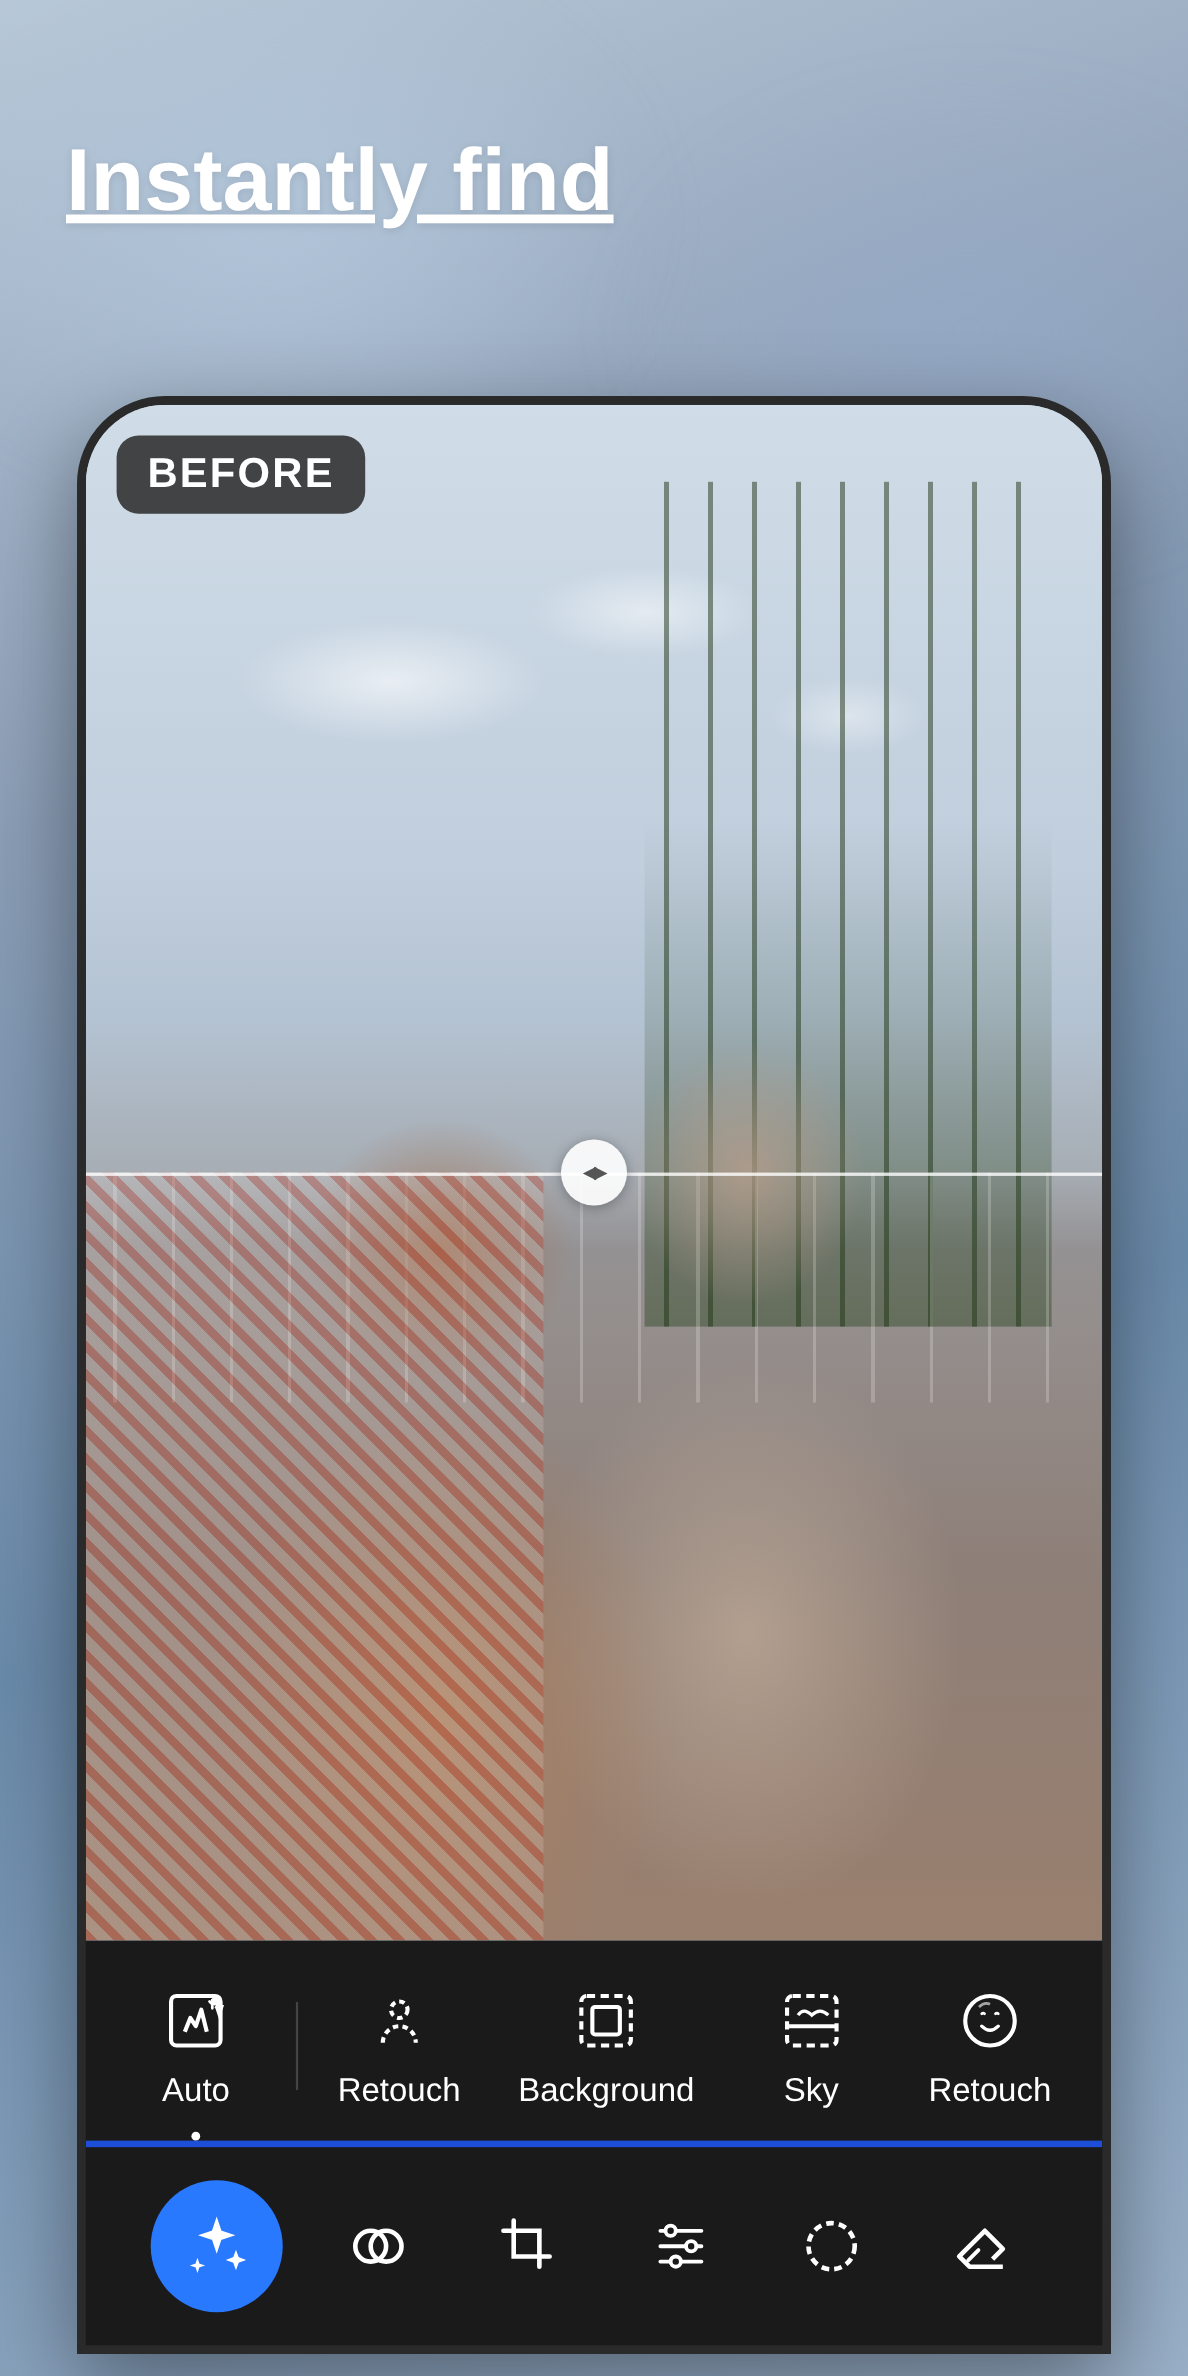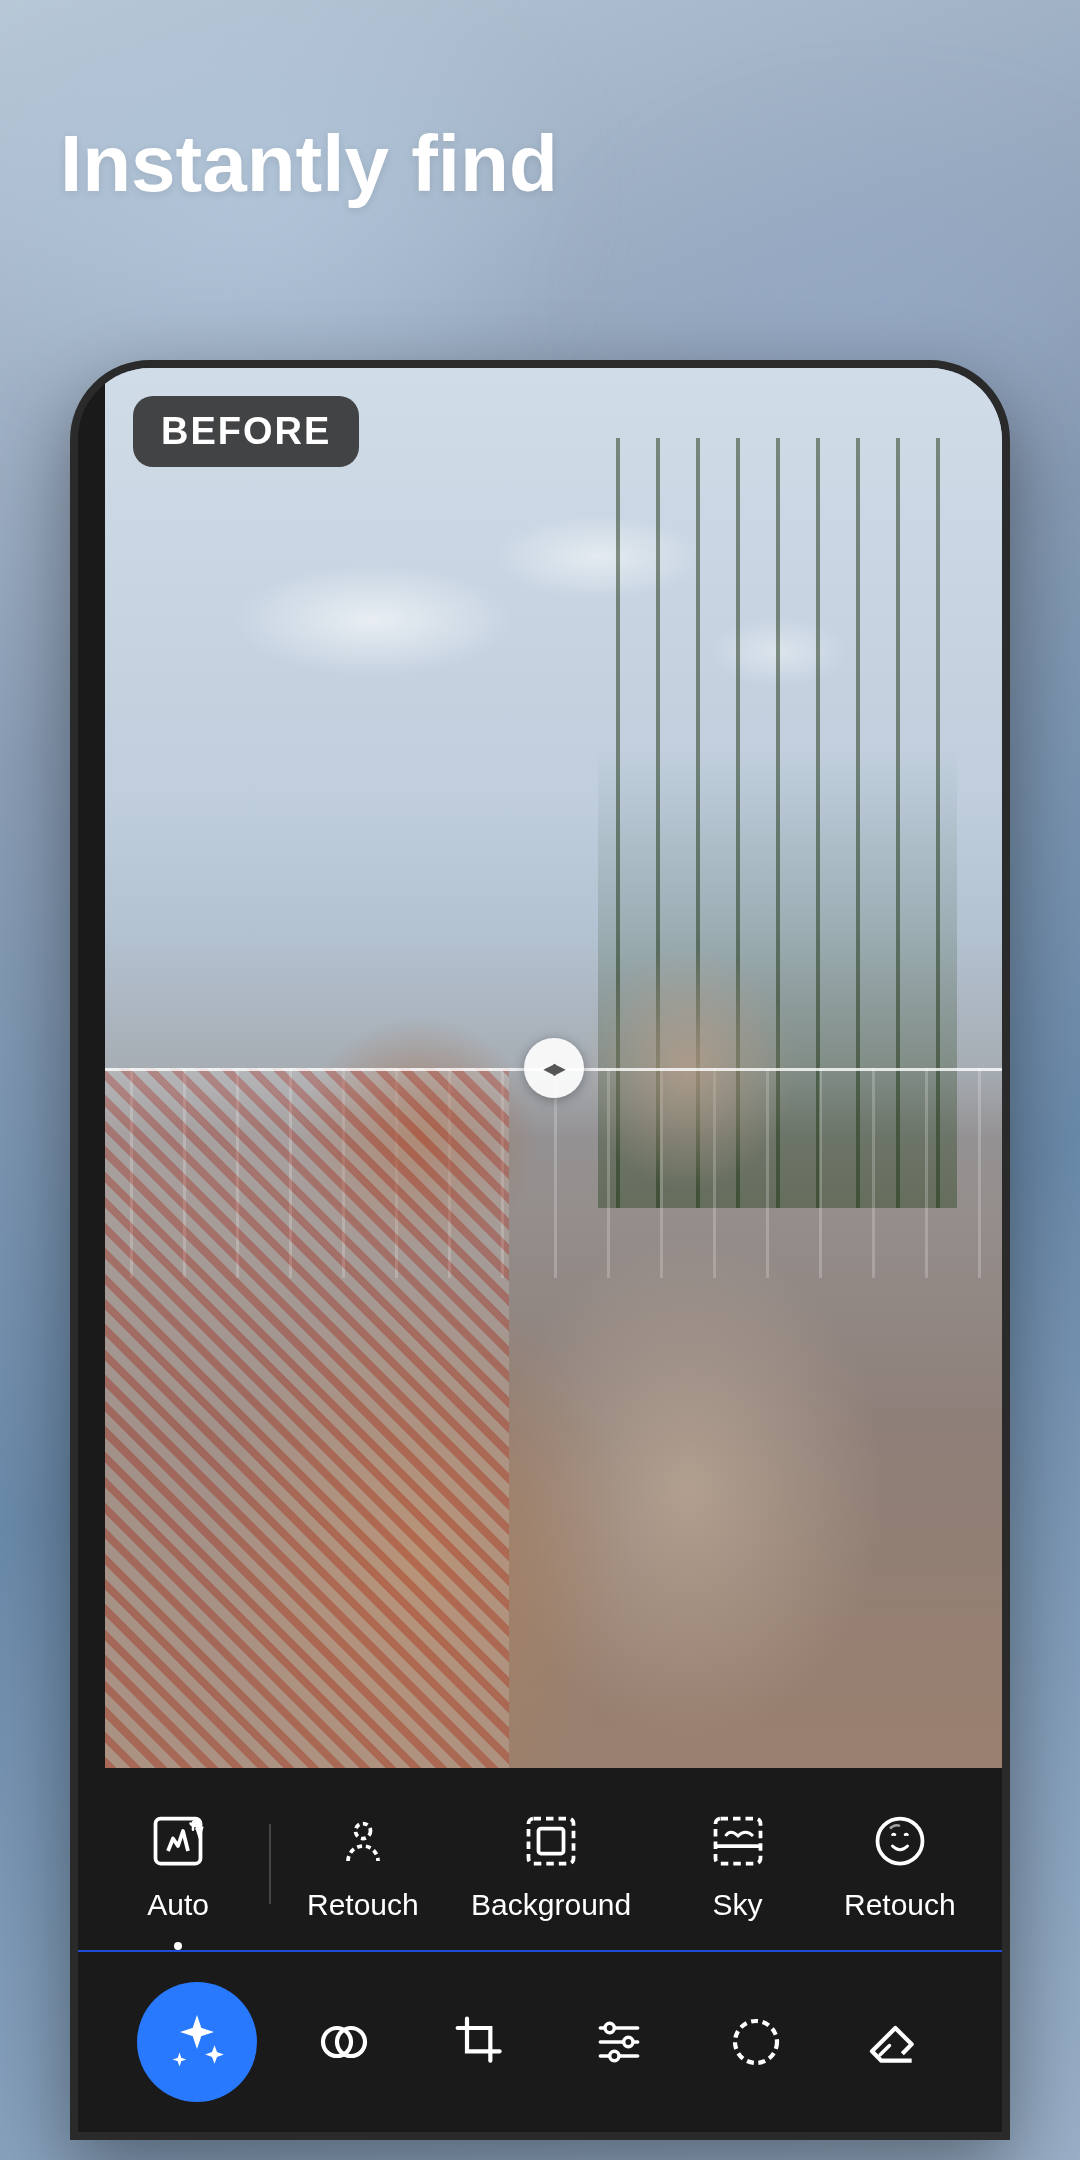--- a/index.html
+++ b/index.html
@@ -56,20 +56,21 @@
       position: absolute;
       top: 120px;
       left: 60px;
       z-index: 10;
       color: #ffffff;
       font-size: 80px;
       font-weight: 900;
       line-height: 1.1;
       text-shadow: 0 2px 8px rgba(0,0,0,0.1);
       max-width: 700px;
+      text-decoration: underline;
     }
 
     
     .phone-container {
       position: absolute;
       top: 360px;
       left: 70px;
       right: 70px;
       bottom: 0;
       z-index: 10;
@@ -330,21 +331,21 @@
       padding: 20px 0 10px;
       display: flex;
       flex-direction: column;
     }
 
     .toolbar-tools {
       display: flex;
       align-items: center;
       justify-content: space-around;
       padding: 10px 20px 20px;
-      border-bottom: 2px solid #1d4ed8;
+      border-bottom: 6px solid #1d4ed8;
     }
 
     .tool-item {
       display: flex;
       flex-direction: column;
       align-items: center;
       gap: 12px;
       padding: 8px 16px;
       cursor: pointer;
       min-width: 140px;
@@ -437,21 +438,20 @@
       height: 60px;
       stroke: white;
       fill: white;
     }
 
     .image-wrapper {
       position: relative;
       flex: 1;
       display: flex;
       flex-direction: row;
-      margin-left: 27px;
     }
   </style>
 </head>
 <body>
 
 <div class="bg-overlay"></div>
 <div class="bg-blur-shapes"></div>
 
 <div class="headline">
   <span>Instantly find</span><br>

